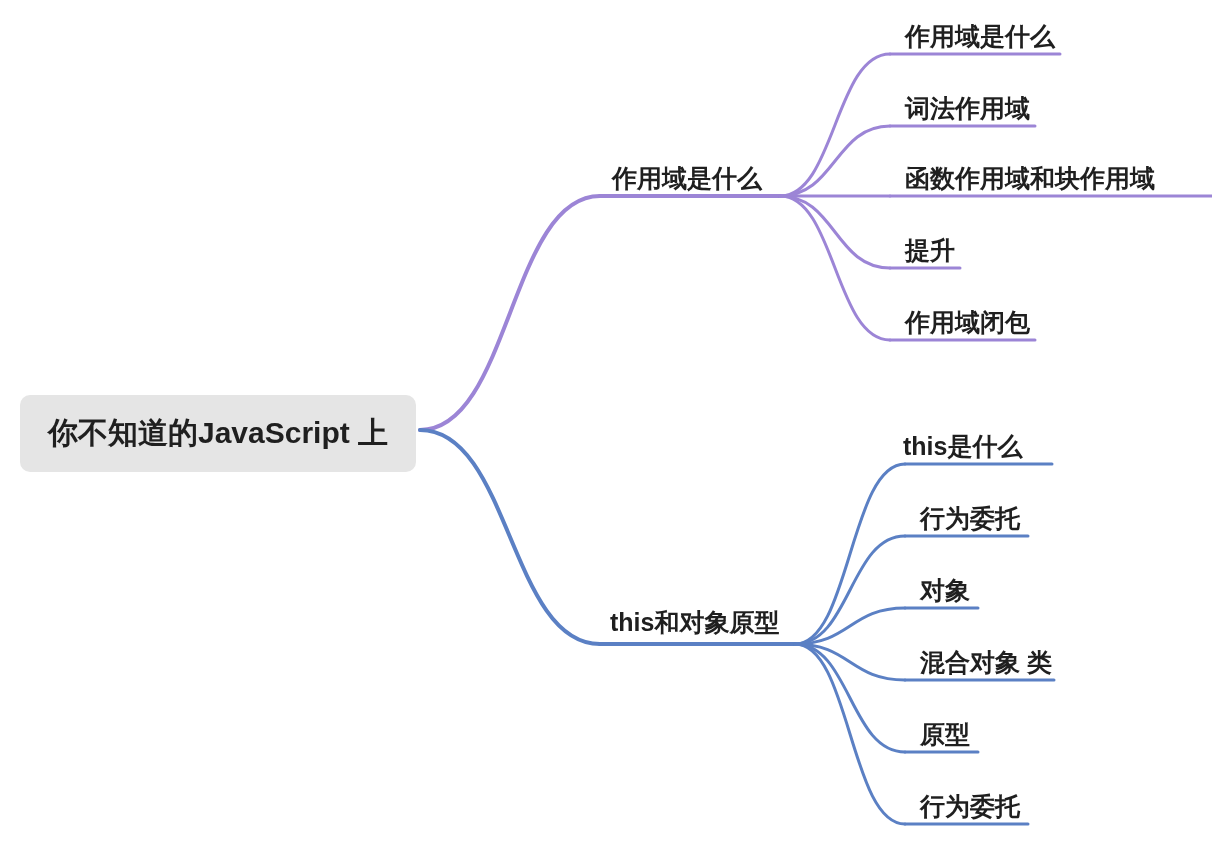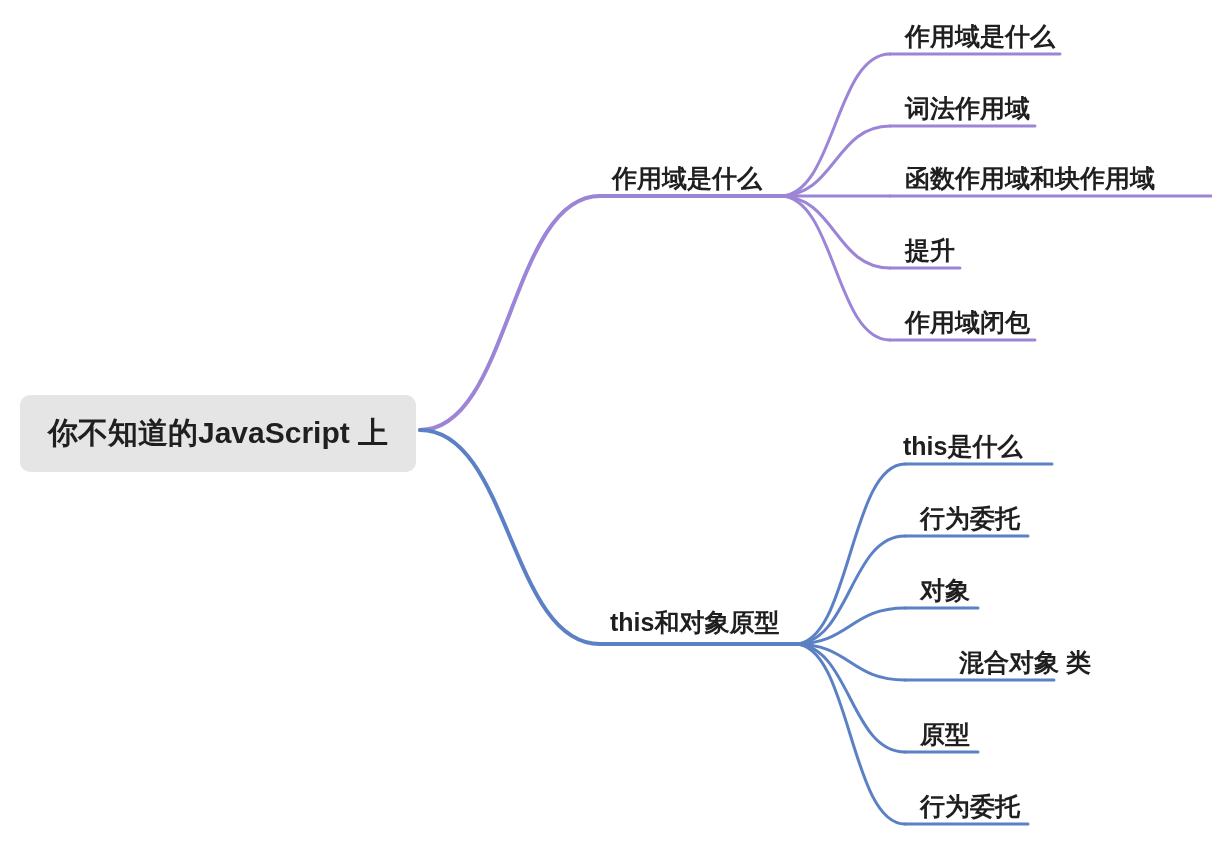--- a/index.html
+++ b/index.html
@@ -69,16 +69,16 @@
     <div class="node branch" style="left: 612px; top: 162px;">作用域是什么</div>
     <div class="node leaf" style="left: 905px; top: 20px;">作用域是什么</div>
     <div class="node leaf" style="left: 905px; top: 92px;">词法作用域</div>
     <div class="node leaf" style="left: 905px; top: 162px;">函数作用域和块作用域</div>
     <div class="node leaf" style="left: 905px; top: 234px;">提升</div>
     <div class="node leaf" style="left: 905px; top: 306px;">作用域闭包</div>
     <div class="node branch" style="left: 610px; top: 606px;">this和对象原型</div>
     <div class="node leaf" style="left: 903px; top: 430px; text-align: right;">this是什么</div>
     <div class="node leaf" style="left: 920px; top: 502px;">行为委托</div>
     <div class="node leaf" style="left: 920px; top: 574px;">对象</div>
-    <div class="node leaf" style="left: 920px; top: 646px; margin-left: 39px;">混合对象 类</div>
+    <div class="node leaf" style="left: 920px; top: 646px;">混合对象 类</div>
     <div class="node leaf" style="left: 920px; top: 718px;">原型</div>
     <div class="node leaf" style="left: 920px; top: 790px;">行为委托</div>
   </div>
 
 </body></html>

